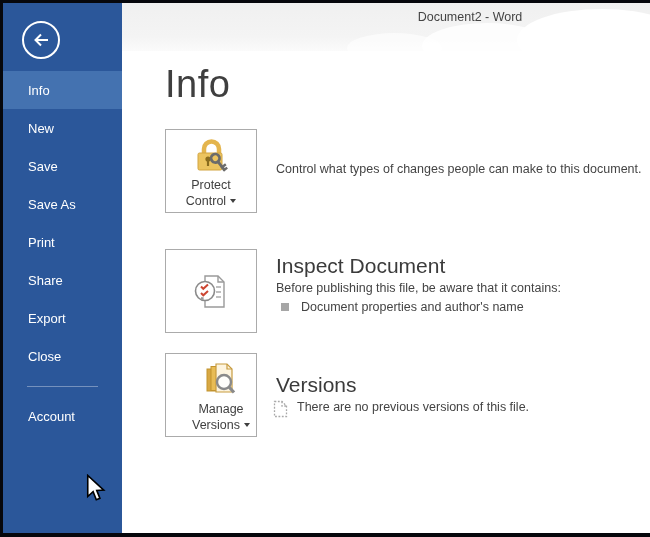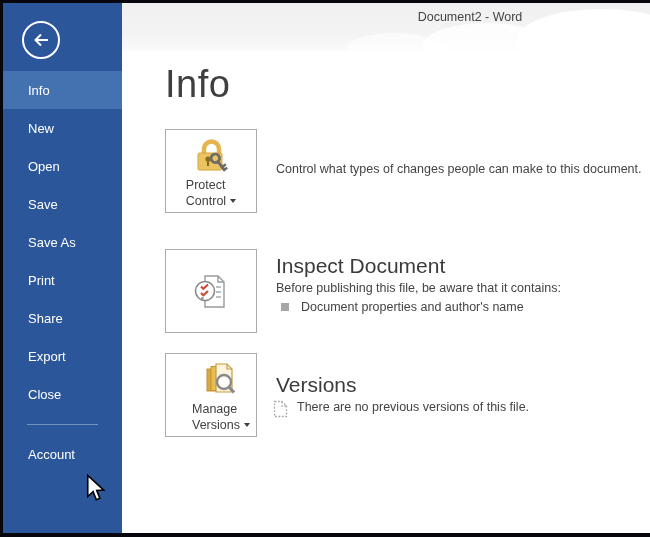--- a/index.html
+++ b/index.html
@@ -59,21 +59,21 @@
     font-size: 38px; font-weight: 300; color: #3f3f3f; letter-spacing: .5px;
   }
 
   .cmd-btn {
     position: absolute; left: 43px; width: 92px; height: 84px;
     background: #fff; border: 1px solid #ababab; cursor: pointer;
     display: flex; flex-direction: column; align-items: center; justify-content: center;
     padding-top: 2px;
   }
   .cmd-btn .icon { height: 42px; display: flex; align-items: center; justify-content: center; }
-  .cmd-btn .lbl { font-size: 12.5px; color: #3f3f3f; line-height: 1.3; text-align: left; }
+  .cmd-btn .lbl { font-size: 12.5px; color: #3f3f3f; line-height: 1.3; text-align: center; }
   .drop-arrow {
     display: inline-block; width: 0; height: 0; margin-left: 4px; vertical-align: 2px;
     border-left: 3.5px solid transparent; border-right: 3.5px solid transparent;
     border-top: 4px solid #3f3f3f;
   }
   .btn-protect { top: 126px; }
   .btn-issues  { top: 246px; }
   .btn-versions{ top: 350px; padding-left: 20px; }
 
   .sec-head {
@@ -191,23 +191,20 @@
       </svg>
     </div>
     <div class="menu">
       <div class="menu-item selected">
           <span>Info</span>
         </div>
       <div class="menu-item">
           <span>New</span>
         </div>
       <div class="menu-item">
-          <span>Open</span>
-        </div>
-      <div class="menu-item">
           <span>Save</span>
         </div>
       <div class="menu-item">
           <span>Save As</span>
         </div>
       <div class="menu-item">
           <span>Print</span>
         </div>
       <div class="menu-item">
           <span>Share</span>

